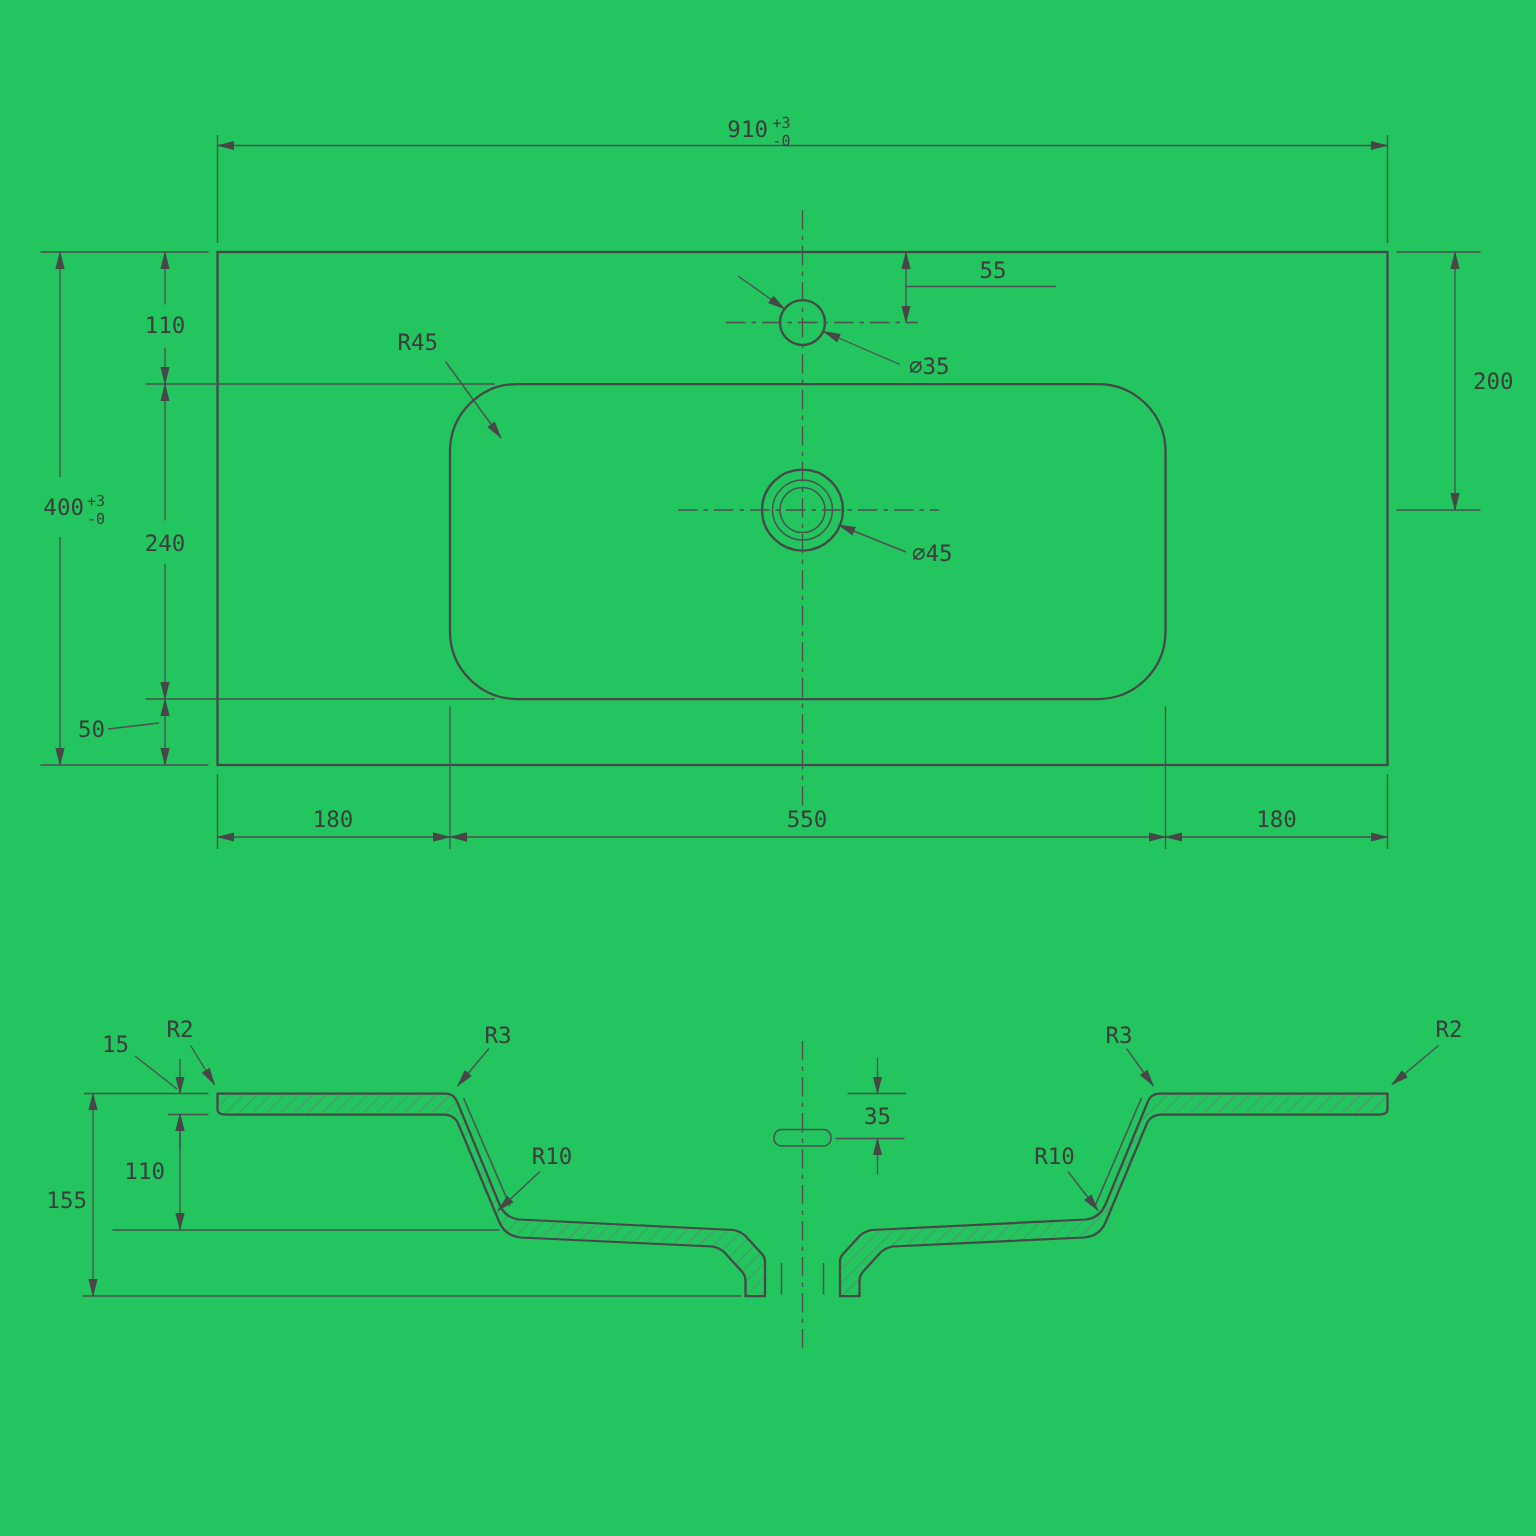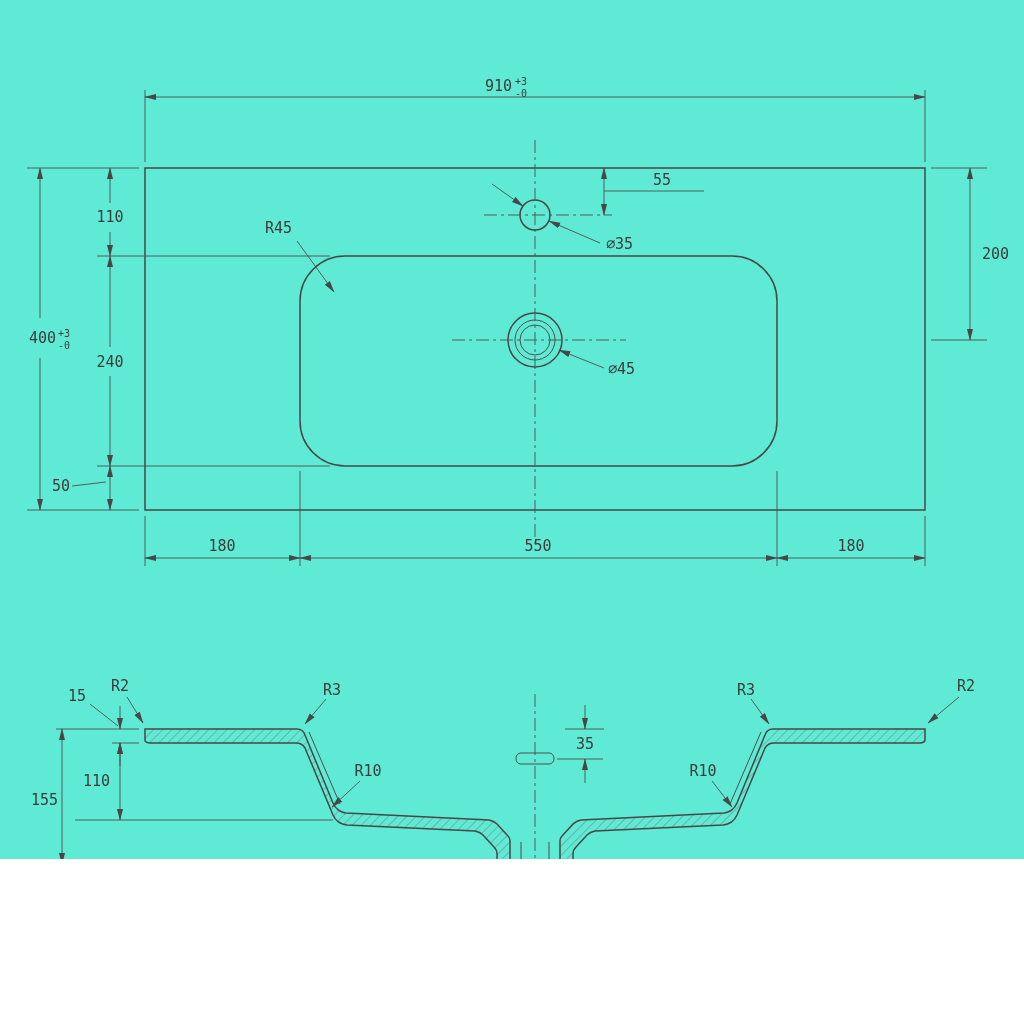--- a/index.html
+++ b/index.html
@@ -1,16 +1,16 @@
 <!DOCTYPE html>
 <html><head>
 <meta charset="utf-8">
 <style>
   html,body{margin:0;padding:0;background:#ffffff;}
-  #stage{width:1024px;height:859px;background:#5eead4;position:relative;overflow:hidden;}
+  #stage{width:1024px;height:1024px;background:#22c55e;position:relative;overflow:hidden;}
   svg{display:block;}
   text{font-family:"DejaVu Sans Mono","DejaVu Sans",monospace;font-size:15px;fill:#3c3c3c;}
   .tol{font-size:10px;}
   .edge{stroke:#474747;stroke-width:1.5;fill:none;}
   .thin{stroke:#4f4f4f;stroke-width:0.9;fill:none;}
   .det{stroke:#4f4f4f;stroke-width:1;fill:none;}
   .cl{stroke:#4f4f4f;stroke-width:0.9;fill:none;stroke-dasharray:13 4 3 4;}
   .hatched{fill:url(#hatch);stroke:#474747;stroke-width:1.5;}
 </style>
 </head>

